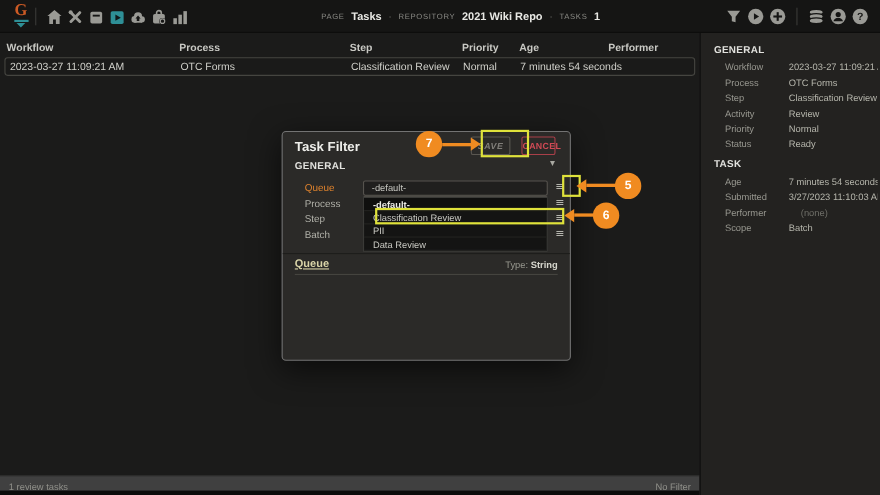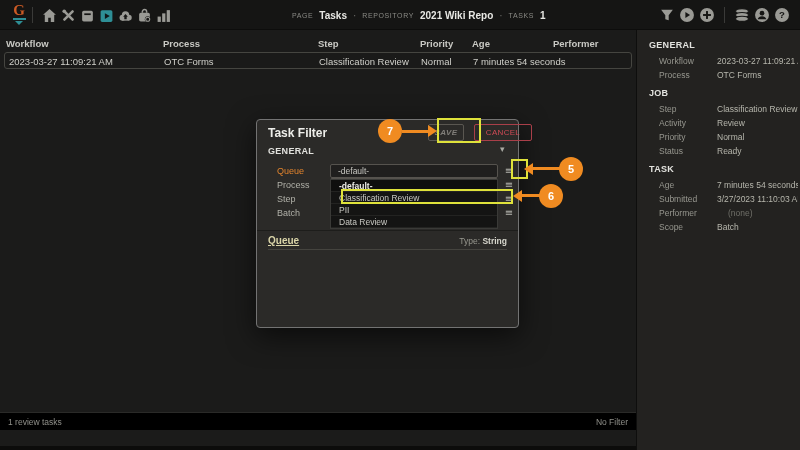--- a/index.html
+++ b/index.html
@@ -27,22 +27,22 @@
   .tb-right .vsep { width:1px; height:16px; background:#3a3a38; margin:0 5px; }
 
   
   .main { position:absolute; top:30px; left:0; width:636px; height:420px; background:#1b1b1a; }
   .thead { position:absolute; top:8px; left:0; right:0; height:14px; }
   .thead span { position:absolute; font-size:9.5px; font-weight:bold; color:#c9c9c4; cursor:pointer; }
   .trow { position:absolute; top:22px; left:4px; width:628px; height:17px;
     background:#1a1a19; border:1px solid #454540; border-radius:3px; cursor:pointer; }
   .trow span { position:absolute; top:3px; font-size:9.5px; color:#d0d0ca; white-space:nowrap; }
 
-  .statusbar { position:absolute; left:0; bottom:20px; width:636px; height:18px;
-    background:#000000; border-top:1px solid #2a2a28; }
+  .statusbar { position:absolute; left:0; bottom:0; width:636px; height:18px;
+    background:#404040; border-top:1px solid #2a2a28; }
   .statusbar .sl { position:absolute; left:8px; top:4px; font-size:8.5px; color:#90908a; }
   .statusbar .sr { position:absolute; right:8px; top:4px; font-size:8.5px; color:#90908a; }
   .bottom-strip { position:absolute; left:0; bottom:0; width:636px; height:4px; background:#0c0c0b; }
 
   
   .sidebar { position:absolute; top:30px; right:0; width:164px; height:420px;
     background:#232220; border-left:1px solid #0e0e0d; padding-top:4px; }
   .sb-title { margin:6px 0 2px; padding-left:12px; font-size:9px; font-weight:bold; color:#e2e2de; letter-spacing:.3px; height:12px; }
   .sb-row { display:flex; padding:1.5px 2px 1.5px 22px; height:14px; }
   .sb-label { width:58px; flex:none; font-size:8.5px; color:#97978f; }
@@ -53,22 +53,22 @@
   .sb-help-text { margin-top:9px; font-size:8.5px; color:#aeA99a; color:#aea995; }
 
   
   .modal { position:absolute; left:256px; top:119px; width:263px; height:209px;
     background:#2b2a28; border:1px solid #737373; border-radius:4px;
     box-shadow:0 8px 28px rgba(0,0,0,.6); }
   .m-title { position:absolute; left:11px; top:6px; font-size:12px; font-weight:bold; color:#eeeeea; }
   .m-save { position:absolute; left:171px; top:4px; width:36px; height:17px; background:transparent;
     border:1px solid #5a5751; border-radius:2px; font-size:8px; font-weight:bold; letter-spacing:.5px;
     color:#807e79; text-align:center; line-height:15px; cursor:pointer;font-style:italic; }
-  .m-cancel { position:absolute; left:217px; top:4px; width:58px; height:17px; background:transparent;
-    border:1px solid #a93f49; border-radius:2px; font-size:8px; font-weight:normal; letter-spacing:.3px;
+  .m-cancel { position:absolute; left:217px; top:4px; width:31px; height:17px; background:transparent;
+    border:1px solid #a93f49; border-radius:2px; font-size:8px; font-weight:bold; letter-spacing:.3px;
     color:#d04a55; text-align:center; line-height:15px; cursor:pointer; }
   .m-section { position:absolute; left:11px; top:26px; font-size:9px; font-weight:bold; color:#e2e2de; letter-spacing:.3px; }
   .m-chevron { position:absolute; left:243px; top:24px; font-size:9px; color:#a9a9a2;
     font-family:"DejaVu Sans", sans-serif; cursor:pointer; }
   .mf-label { position:absolute; left:20px; width:50px; font-size:9px; color:#b0b0a8; line-height:14px; }
   .mf-label.active { color:#e0832d; }
   .mf-input { position:absolute; left:73px; width:168px; height:14px; background:#201f1e;
     border:1px solid #56534e; border-radius:2px; font-size:8.5px; color:#c6c6c0;
     line-height:12px; padding-left:7px; cursor:text; }
   .mf-menu { position:absolute; left:246px; width:12px; font-size:10px; line-height:14px;
@@ -255,21 +255,20 @@
     <div class="sb-title">GENERAL</div>
     <div class="sb-row">
       <span class="sb-label">Workflow</span>
       <span class="sb-value">2023-03-27 11:09:21 AM</span>
     </div>
     <div class="sb-row">
       <span class="sb-label">Process</span>
       <span class="sb-value">OTC Forms</span>
     </div>
 
-    <div class="sb-title">JOB</div>
     <div class="sb-row">
       <span class="sb-label">Step</span>
       <span class="sb-value">Classification Review</span>
     </div>
     <div class="sb-row">
       <span class="sb-label">Activity</span>
       <span class="sb-value">Review</span>
     </div>
     <div class="sb-row">
       <span class="sb-label">Priority</span>

